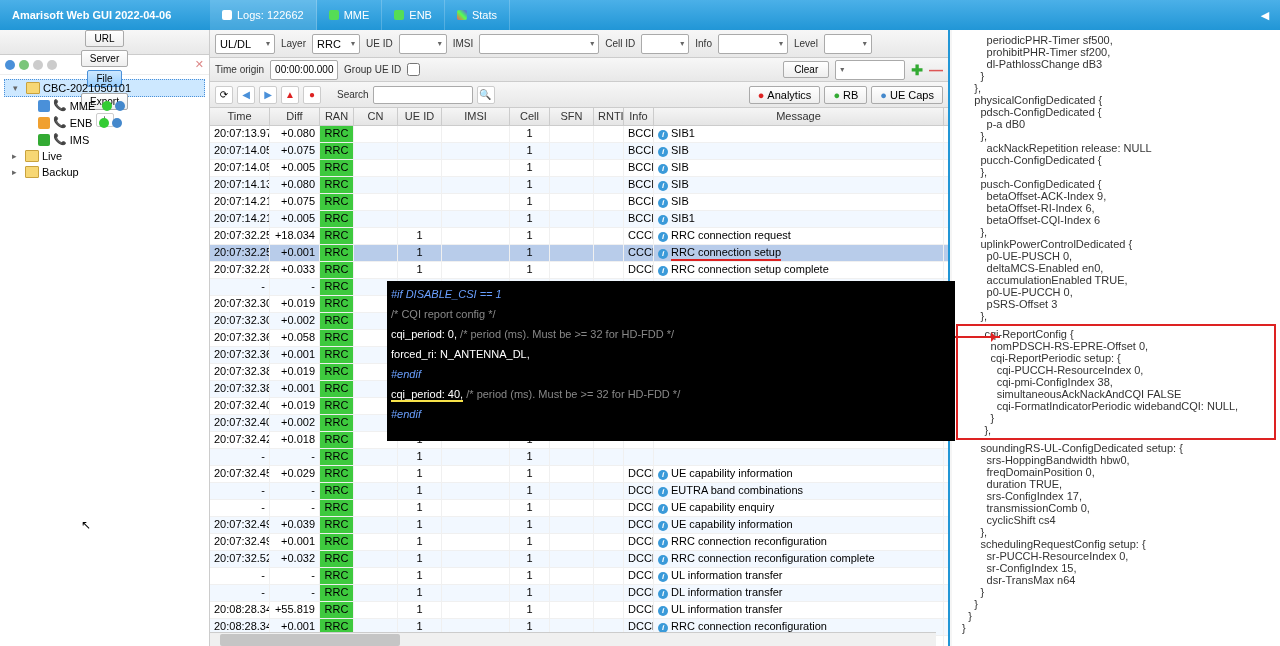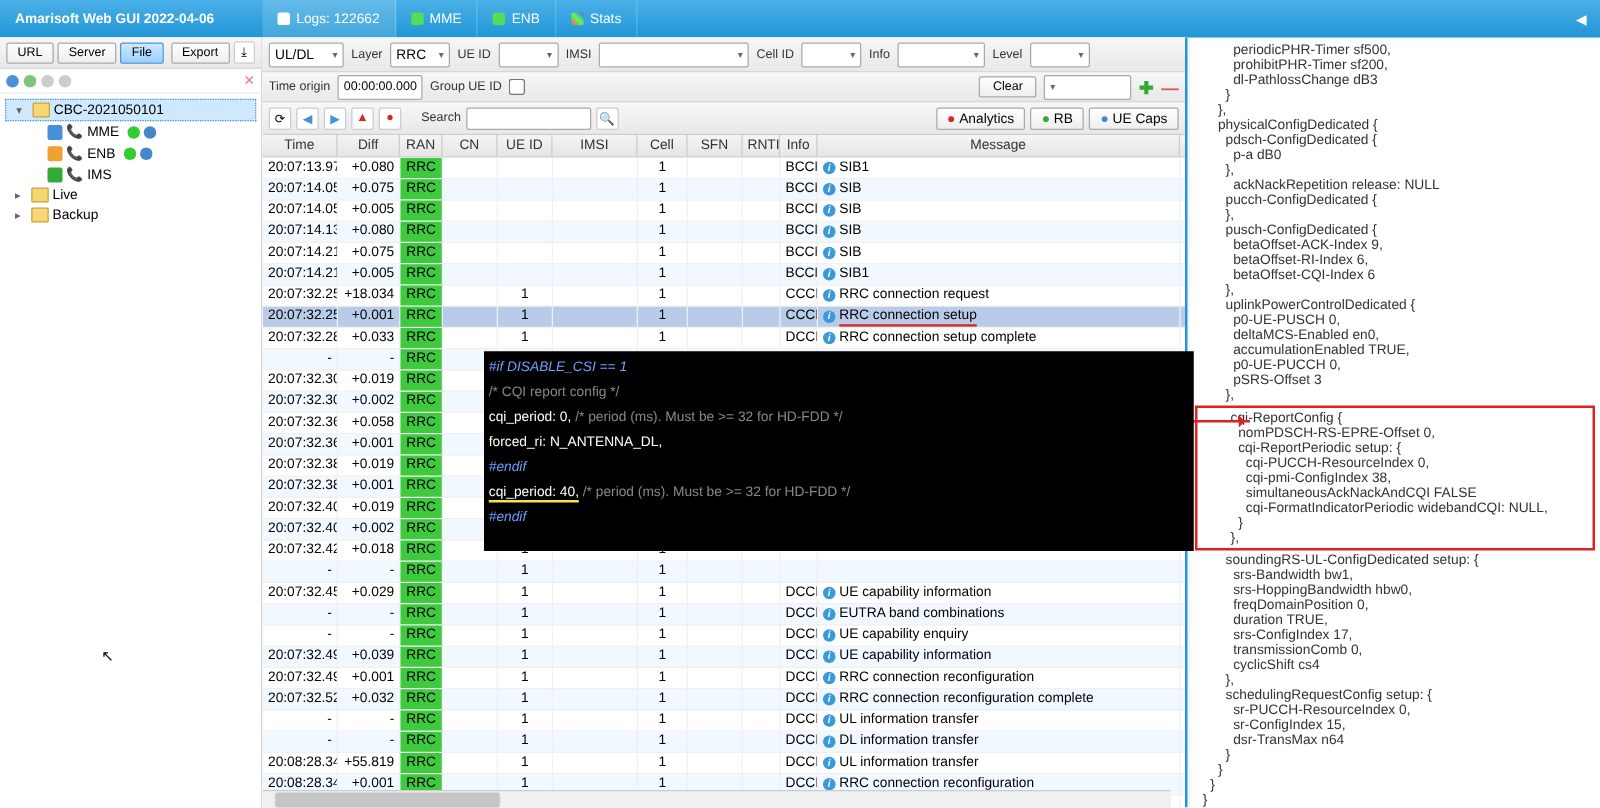--- a/index.html
+++ b/index.html
@@ -5,21 +5,21 @@
 * { margin:0; padding:0; box-sizing:border-box; font-family:Arial,sans-serif; font-size:11px; }
 body { background:#f5f5f5; width:1280px; height:646px; overflow:hidden; position:relative; }
 .topbar { height:30px; background:linear-gradient(#4bb0e8,#2196d6); display:flex; align-items:center; color:#fff; }
 .title { padding:0 12px; font-weight:bold; }
 .collapse-btn { margin-left:auto; width:30px; text-align:center; cursor:pointer; }
 .tabs { display:flex; height:30px; margin-left:210px; position:absolute; top:0; }
 .tab { padding:6px 12px; display:flex; align-items:center; gap:5px; color:#fff; border-right:1px solid rgba(255,255,255,.2); cursor:pointer; }
 .tab.active { background:rgba(255,255,255,.15); }
 .tab-ico { width:10px; height:10px; display:inline-block; }
 .left-panel { position:absolute; left:0; top:30px; width:210px; bottom:0; background:#fff; border-right:1px solid #ccc; }
-.toolbar2 { height:25px; background:linear-gradient(#f7f7f7,#e8e8e8); border-bottom:1px solid #ccc; display:flex; align-items:center; padding:0 5px; gap:3px; }
+.toolbar2 { height:25px; background:linear-gradient(#f7f7f7,#e8e8e8); border-bottom:1px solid #ccc; display:flex; align-items:center; padding:0 5px; gap:3px;flex-direction:column; }
 .btn2 { padding:2px 8px; border:1px solid #aaa; border-radius:2px; background:linear-gradient(#fff,#eee); cursor:pointer; font-size:10px; }
 .btn2.active { background:linear-gradient(#cde8ff,#9bd0ff); border-color:#4a90d9; }
 .icon-row { height:20px; display:flex; align-items:center; padding:2px 5px; gap:4px; border-bottom:1px solid #eee; }
 .dot { width:10px; height:10px; border-radius:50%; display:inline-block; }
 .tree { padding:4px; }
 .tree-item { padding:2px 4px; display:flex; align-items:center; gap:3px; cursor:pointer; }
 .tree-item.sel { background:#cde8ff; border:1px dotted #4a90d9; }
 .tri { width:10px; font-size:9px; color:#666; }
 .folder-ico { width:14px; height:12px; background:#f7d774; border:1px solid #c9a23d; border-radius:1px; }
 .node-ico { width:12px; height:12px; border-radius:2px; display:inline-block; }
@@ -677,21 +677,20 @@
       <div class="line">          nomPDSCH-RS-EPRE-Offset 0,</div>
       <div class="line">          cqi-ReportPeriodic setup: {</div>
       <div class="line">            cqi-PUCCH-ResourceIndex 0,</div>
       <div class="line">            cqi-pmi-ConfigIndex 38,</div>
       <div class="line">            simultaneousAckNackAndCQI FALSE</div>
       <div class="line">            cqi-FormatIndicatorPeriodic widebandCQI: NULL,</div>
       <div class="line">          }</div>
       <div class="line">        },</div>
     </div>
     <div class="line">        soundingRS-UL-ConfigDedicated setup: {</div>
-    <div class="line">          srs-Bandwidth bw1,</div>
     <div class="line">          srs-HoppingBandwidth hbw0,</div>
     <div class="line">          freqDomainPosition 0,</div>
     <div class="line">          duration TRUE,</div>
     <div class="line">          srs-ConfigIndex 17,</div>
     <div class="line">          transmissionComb 0,</div>
     <div class="line">          cyclicShift cs4</div>
     <div class="line">        },</div>
     <div class="line">        schedulingRequestConfig setup: {</div>
     <div class="line">          sr-PUCCH-ResourceIndex 0,</div>
     <div class="line">          sr-ConfigIndex 15,</div>

